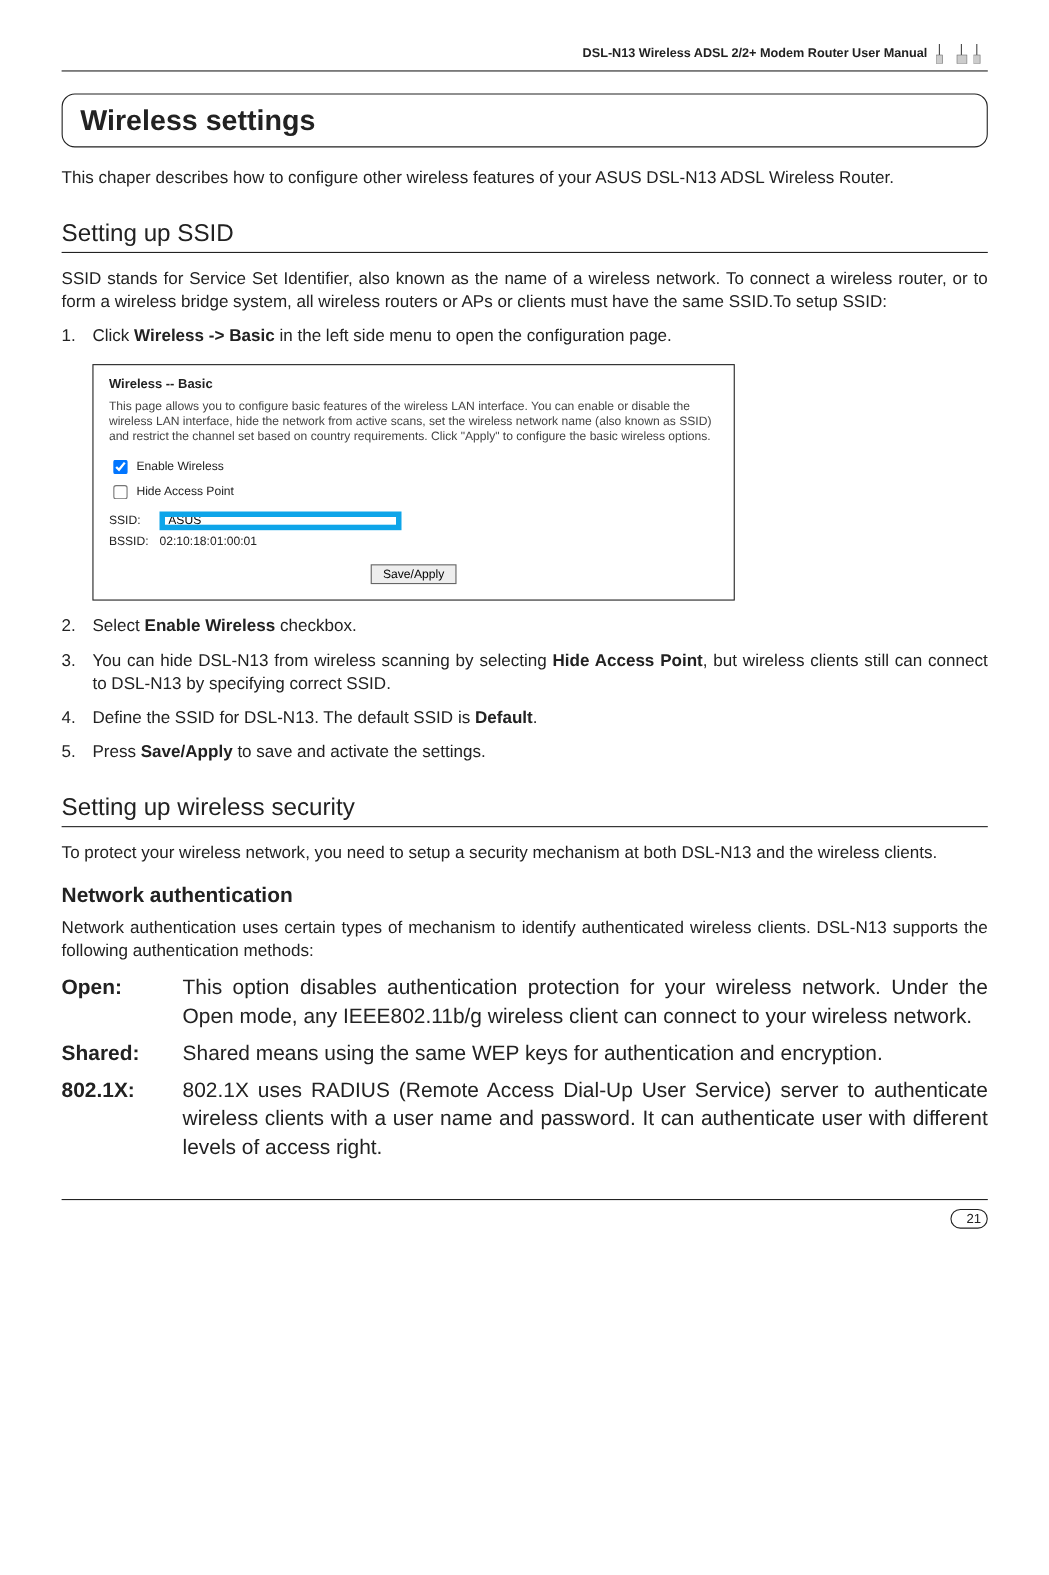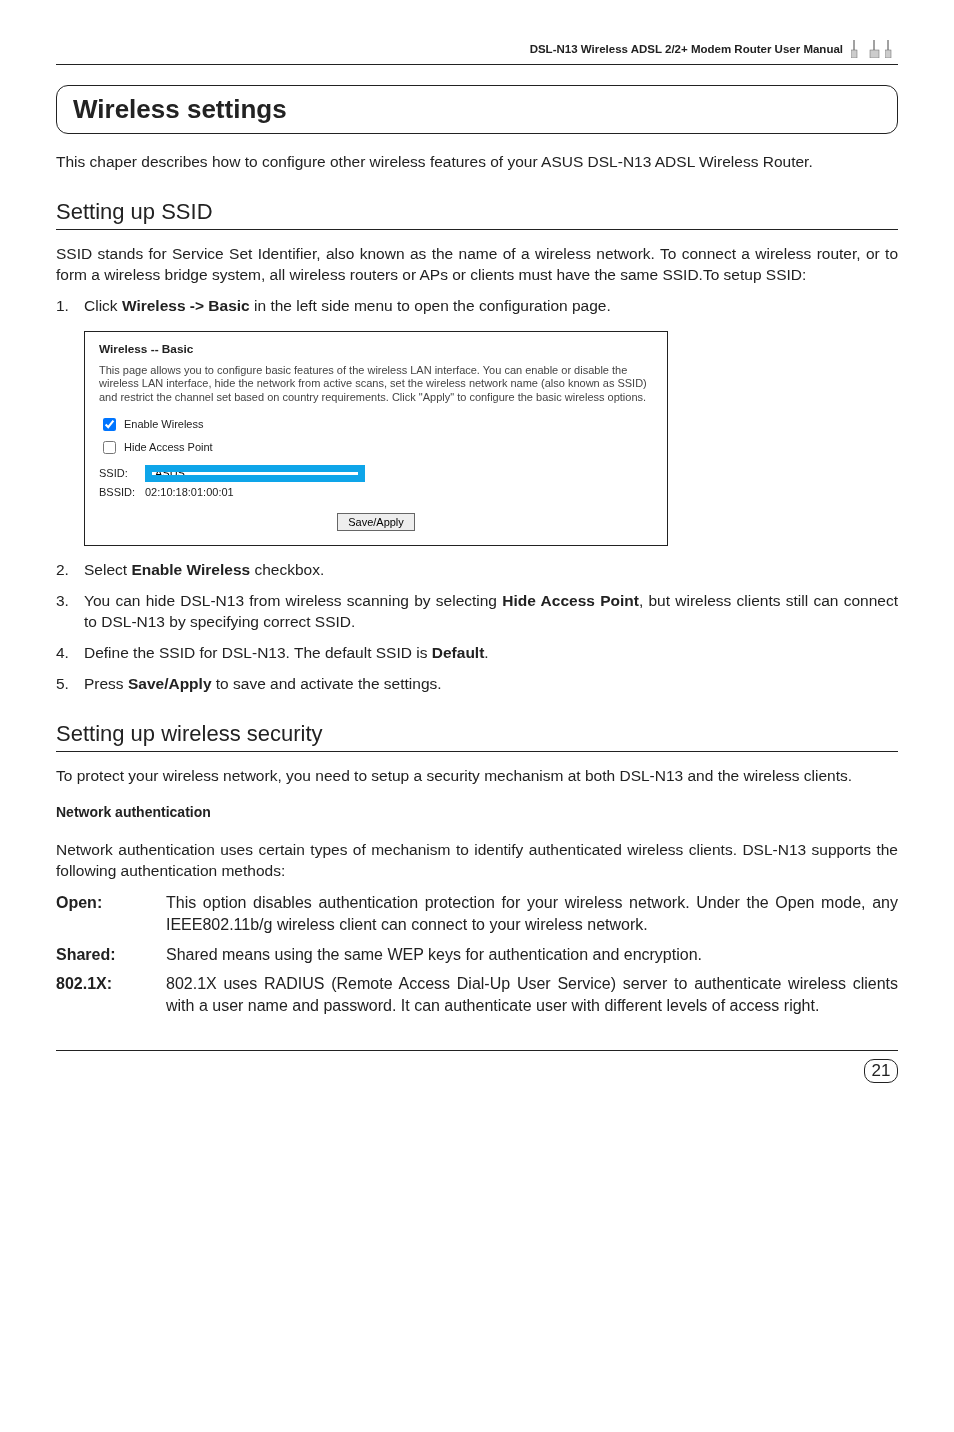--- a/index.html
+++ b/index.html
@@ -124,45 +124,45 @@
     margin-right: 8px;
   }
   .ss-label-fixed {
     width: 46px;
     display: inline-block;
   }
   .ss-input {
     font-size: 11px;
     height: 17px;
     width: 220px;
-    border: 7px solid #0ea5e9;
+    border: 5px solid #0ea5e9;
     padding: 1px 3px;
     box-sizing: border-box;
   }
   .ss-btn-row {
     text-align: center;
     margin-top: 14px;
   }
   .ss-btn {
     font-size: 11px;
     padding: 2px 10px;
     border: 1px solid #666;
     background: #eee;
   }
   .h3-title {
-    font-size: 14px;
-    font-weight: bold;
-    margin: 18px 0 20px 0;
+    font-size: 19px;
+    font-weight: bold;
+    margin: 18px 0 8px 0;
   }
   .def-list {
     margin: 10px 0;
   }
   .def-row {
     display: flex;
-    font-size: 16px;
+    font-size: 19px;
     line-height: 1.35;
     margin: 8px 0;
     text-align: justify;
   }
   .def-term {
     flex: 0 0 110px;
     font-weight: bold;
   }
   .def-body {
     flex: 1;
@@ -173,22 +173,22 @@
     margin: 34px 0 8px 0;
   }
   .page-num-wrap {
     text-align: right;
   }
   .page-num {
     display: inline-block;
     border: 1px solid #222;
     border-radius: 10px;
     min-width: 22px;
-    text-align: center;
-    font-size: 17px;
+    text-align: right;
+    font-size: 12px;
     padding: 1px 5px;
   }
   b { font-weight: bold; }
 </style>
 </head>
 <body>
 
 <div class="page">
 
   <div class="header-line">

